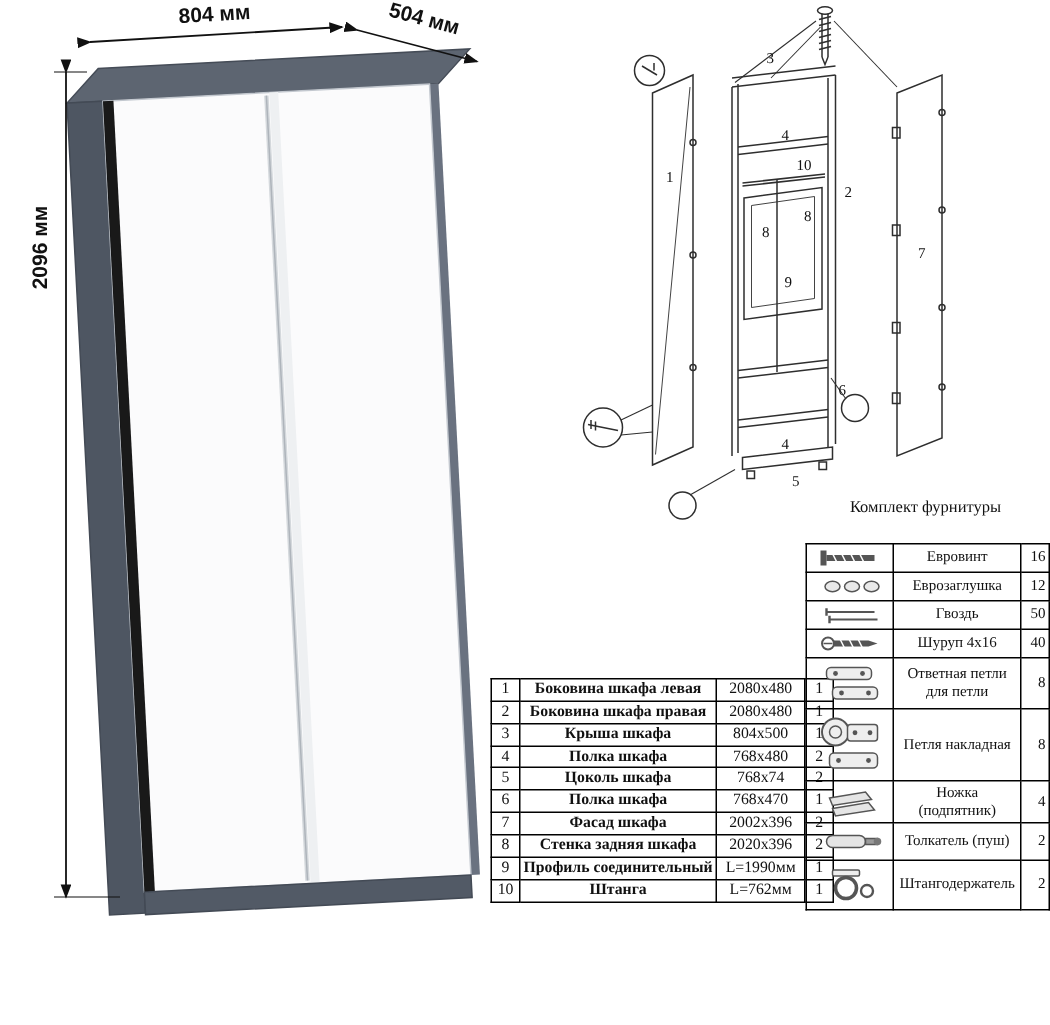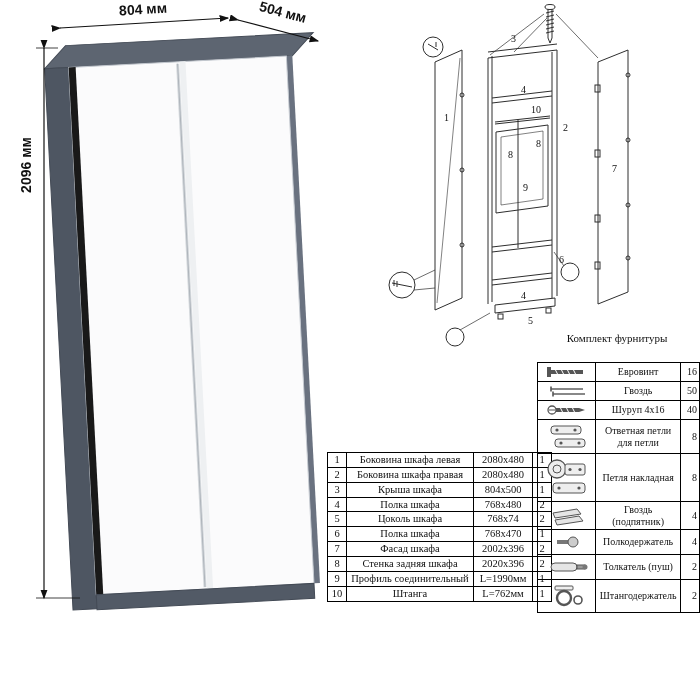--- a/index.html
+++ b/index.html
@@ -5,21 +5,21 @@
   html,body{margin:0;padding:0;background:#fff;}
   .page{position:relative;width:700px;height:683px;background:#ffffff;overflow:hidden;
         font-family:"Liberation Serif",serif;color:#111;}
   .abs{position:absolute;}
   .dim{font-family:"Liberation Sans",sans-serif;font-weight:bold;font-size:14px;color:#111;
        white-space:nowrap;}
   .hw-title{font-size:11px;text-align:center;line-height:1.25;}
   table{border-collapse:collapse;padding-left:27px;}
   .parts-table td{border:1px solid #000;font-size:10.5px;line-height:1.32;padding:0 2px;
        text-align:center;white-space:nowrap;}
-  .parts-table .c-name{width:122px;}
+  .parts-table .c-name{width:122px;font-weight:bold;}
   .parts-table .c-num{width:14px;}
   .parts-table .c-size{width:54px;}
   .parts-table .c-qty{width:14px;}
   .hw-table td{border:1px solid #000;font-size:10px;line-height:1.15;padding:1px 2px;
        text-align:center;vertical-align:middle;}
   .hw-table .c-icon{width:56px;}
   .hw-table .c-name{width:82px;}
   .hw-table .c-qty{width:16px;text-align:right;}
   .icon-svg{display:block;margin:0 auto;}
 </style>
@@ -235,20 +235,31 @@
             <line x1="30" y1="4" x2="33" y2="10" stroke="#fff" stroke-width="1"></line>
             <rect x="4" y="2" width="4" height="10" fill="#555"></rect>
           </svg>
         </td>
         <td class="c-name">Евровинт</td>
         <td class="c-qty">16</td>
       </tr>
       <tr style="height:19px">
         <td class="c-icon">
           <svg class="icon-svg" width="48" height="12">
+            <ellipse cx="12" cy="6" rx="5" ry="3.5" fill="#e9e9e9" stroke="#555"></ellipse>
+            <ellipse cx="25" cy="6" rx="5" ry="3.5" fill="#e9e9e9" stroke="#555"></ellipse>
+            <ellipse cx="38" cy="6" rx="5" ry="3.5" fill="#e9e9e9" stroke="#555"></ellipse>
+          </svg>
+        </td>
+        <td class="c-name">Еврозаглушка</td>
+        <td class="c-qty">12</td>
+      </tr>
+      <tr style="height:19px">
+        <td class="c-icon">
+          <svg class="icon-svg" width="48" height="12">
             <line x1="8" y1="4" x2="40" y2="4" stroke="#555" stroke-width="1.4"></line>
             <line x1="8" y1="1.5" x2="8" y2="6.5" stroke="#555" stroke-width="1.6"></line>
             <line x1="10" y1="9" x2="42" y2="9" stroke="#555" stroke-width="1.4"></line>
             <line x1="10" y1="6.5" x2="10" y2="11.5" stroke="#555" stroke-width="1.6"></line>
           </svg>
         </td>
         <td class="c-name">Гвоздь</td>
         <td class="c-qty">50</td>
       </tr>
       <tr style="height:19px">
@@ -295,31 +306,21 @@
         <td class="c-name">Петля накладная</td>
         <td class="c-qty">8</td>
       </tr>
       <tr style="height:28px">
         <td class="c-icon">
           <svg class="icon-svg" width="48" height="22">
             <polygon points="10,8 34,4 38,9 12,13" fill="#e5e5e5" stroke="#555"></polygon>
             <polygon points="12,15 36,11 40,16 14,20" fill="#e5e5e5" stroke="#555"></polygon>
           </svg>
         </td>
-        <td class="c-name">Гвоздь (подпятник)</td>
-        <td class="c-qty">4</td>
-      </tr>
-      <tr style="height:25px">
-        <td class="c-icon">
-          <svg class="icon-svg" width="48" height="18">
-            <rect x="14" y="7" width="12" height="4" fill="#777"></rect>
-            <circle cx="30" cy="9" r="5" fill="#ccc" stroke="#555"></circle>
-          </svg>
-        </td>
-        <td class="c-name">Полкодержатель</td>
+        <td class="c-name">Ножка (подпятник)</td>
         <td class="c-qty">4</td>
       </tr>
       <tr style="height:18px">
         <td class="c-icon">
           <svg class="icon-svg" width="48" height="22">
             <rect x="8" y="7" width="26" height="8" rx="4" fill="#e5e5e5" stroke="#555"></rect>
             <rect x="34" y="9" width="8" height="4" fill="#999" stroke="#555"></rect>
             <circle cx="42" cy="11" r="2.5" fill="#777"></circle>
           </svg>
         </td>

